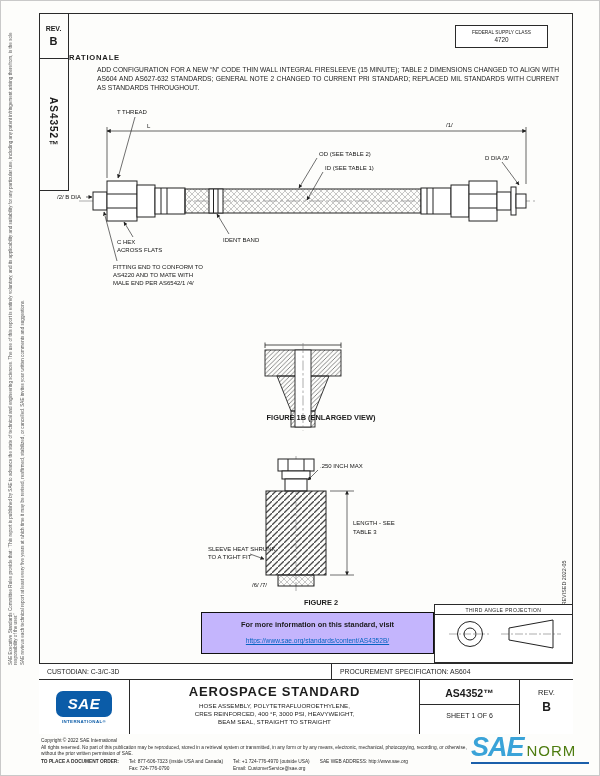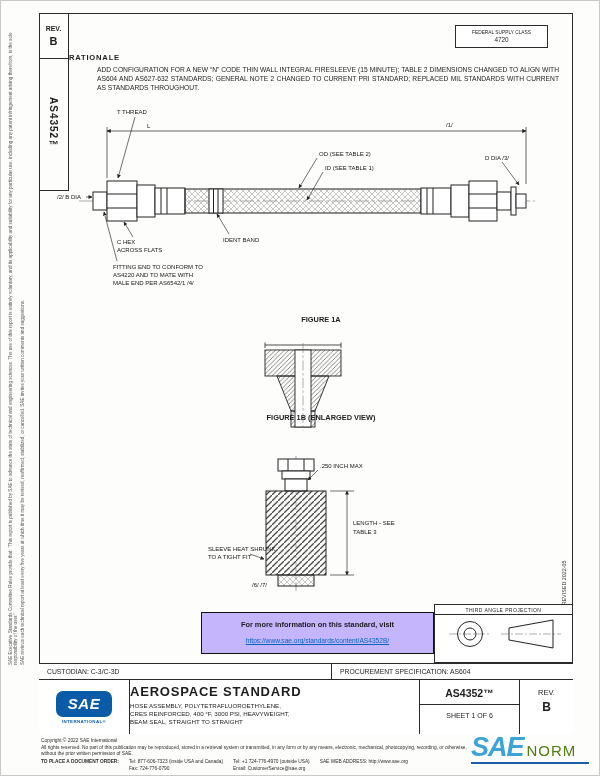--- a/index.html
+++ b/index.html
@@ -36,21 +36,21 @@
   .projbox .head { font-size:5px; text-align:center; padding:2px 0 1px; border-bottom:1px solid #2a2a2a; letter-spacing:0.4px; }
   .custrow { position:absolute; left:38px; top:662px; width:534px; height:16px; border-top:1.4px solid #2a2a2a; display:flex; font-size:6.8px; background:#fff; }
   .custrow .cell { display:flex; align-items:center; padding-left:8px; }
   .custrow .c1 { width:292px; } .custrow .c2 { flex:1; border-left:1.4px solid #2a2a2a; }
   .band { position:absolute; left:38px; top:678px; width:534px; height:55px; border-top:1.4px solid #2a2a2a; display:flex; background:#fff; }
   .band .cell { border-left:1.4px solid #2a2a2a; }
   .logo-cell { width:90px; display:flex; flex-direction:column; align-items:center; justify-content:center; gap:2px; }
   .sae-logo { width:56px; height:26px; background:#0b5ca8; border-radius:7px; display:flex; align-items:center; justify-content:center; }
   .sae-logo span { color:#fff; font-weight:bold; font-style:italic; font-size:15px; letter-spacing:0.5px; }
   .logo-sub { font-size:4.4px; color:#0b5ca8; font-weight:bold; letter-spacing:0.4px; }
-  .title-cell { width:290px; padding-top:4px; text-align:left; }
+  .title-cell { width:290px; padding-top:4px; text-align:center; }
   .doc-type { font-size:13px; font-weight:bold; letter-spacing:0.8px; }
   .desc { font-size:6.2px; line-height:1.3; margin-top:3px; }
   .num-cell { width:100px; text-align:center; display:flex; flex-direction:column; }
   .num-cell .docnum { font-size:10.5px; font-weight:bold; padding:7px 0 5px; border-bottom:1px solid #2a2a2a; }
   .num-cell .sheet-no { font-size:7px; padding-top:7px; }
   .rev-cell { width:54px; text-align:center; padding-top:8px; }
   .rev-cell .lbl { font-size:7.5px; }
   .rev-cell .val { font-size:12px; font-weight:bold; margin-top:3px; }
   .fineprint { position:absolute; left:40px; top:737px; width:530px; font-size:4.8px; color:#2a2a2a; line-height:1.4; }
   .rights { width:430px; }
@@ -154,21 +154,20 @@
     <text x="268" y="69">ID (SEE TABLE 1)</text>
     <text x="428" y="59">D DIA /3/</text>
     <text x="0" y="98">/2/ B DIA</text>
     <text x="60" y="143">C HEX</text>
     <text x="60" y="151">ACROSS FLATS</text>
     <text x="166" y="141">IDENT BAND</text>
     <text x="56" y="168">FITTING END TO CONFORM TO</text>
     <text x="56" y="176">AS4220 AND TO MATE WITH</text>
     <text x="56" y="184">MALE END PER AS6542/1 /4/</text>
   </svg>
-  <div class="caption cap1a">FIGURE 1A</div>
 
   <svg class="fig fig1b" width="100" height="92" viewBox="0 0 100 92">
     <g stroke="#222" stroke-width="0.8" fill="none">
       <line x1="12" y1="4" x2="88" y2="4"></line>
       <line x1="12" y1="1.5" x2="12" y2="7"></line>
       <line x1="88" y1="1.5" x2="88" y2="7"></line>
     </g>
     <g stroke="#222" stroke-width="0.9">
       <rect x="12" y="9" width="76" height="26" fill="url(#hatch)"></rect>
       <polygon points="24,35 76,35 62,70 38,70" fill="url(#hatch)"></polygon>
@@ -197,20 +196,21 @@
       <line x1="141" y1="38" x2="141" y2="122" marker-start="url(#arr)" marker-end="url(#arr)"></line>
       <line x1="44" y1="101" x2="58" y2="106" marker-end="url(#arr)"></line>
     </g>
     <text x="114" y="15">.250 INCH MAX</text>
     <text x="147" y="72">LENGTH - SEE</text>
     <text x="147" y="81">TABLE 3</text>
     <text x="2" y="98">SLEEVE HEAT SHRUNK</text>
     <text x="2" y="106">TO A TIGHT FIT</text>
     <text x="46" y="134">/6/  /7/</text>
   </svg>
+  <div class="caption cap2">FIGURE 2</div>
 
   <div class="infobox">
     <div class="t">For more information on this standard, visit</div>
     <span class="lnk">https://www.sae.org/standards/content/AS4352B/</span>
   </div>
 
   <div class="projbox">
     <div class="head">THIRD ANGLE PROJECTION</div>
     <svg width="135" height="38" viewBox="0 0 135 38">
       <line x1="14" y1="19" x2="56" y2="19" stroke="#777" stroke-width="0.6" stroke-dasharray="8 2 2 2"></line>

